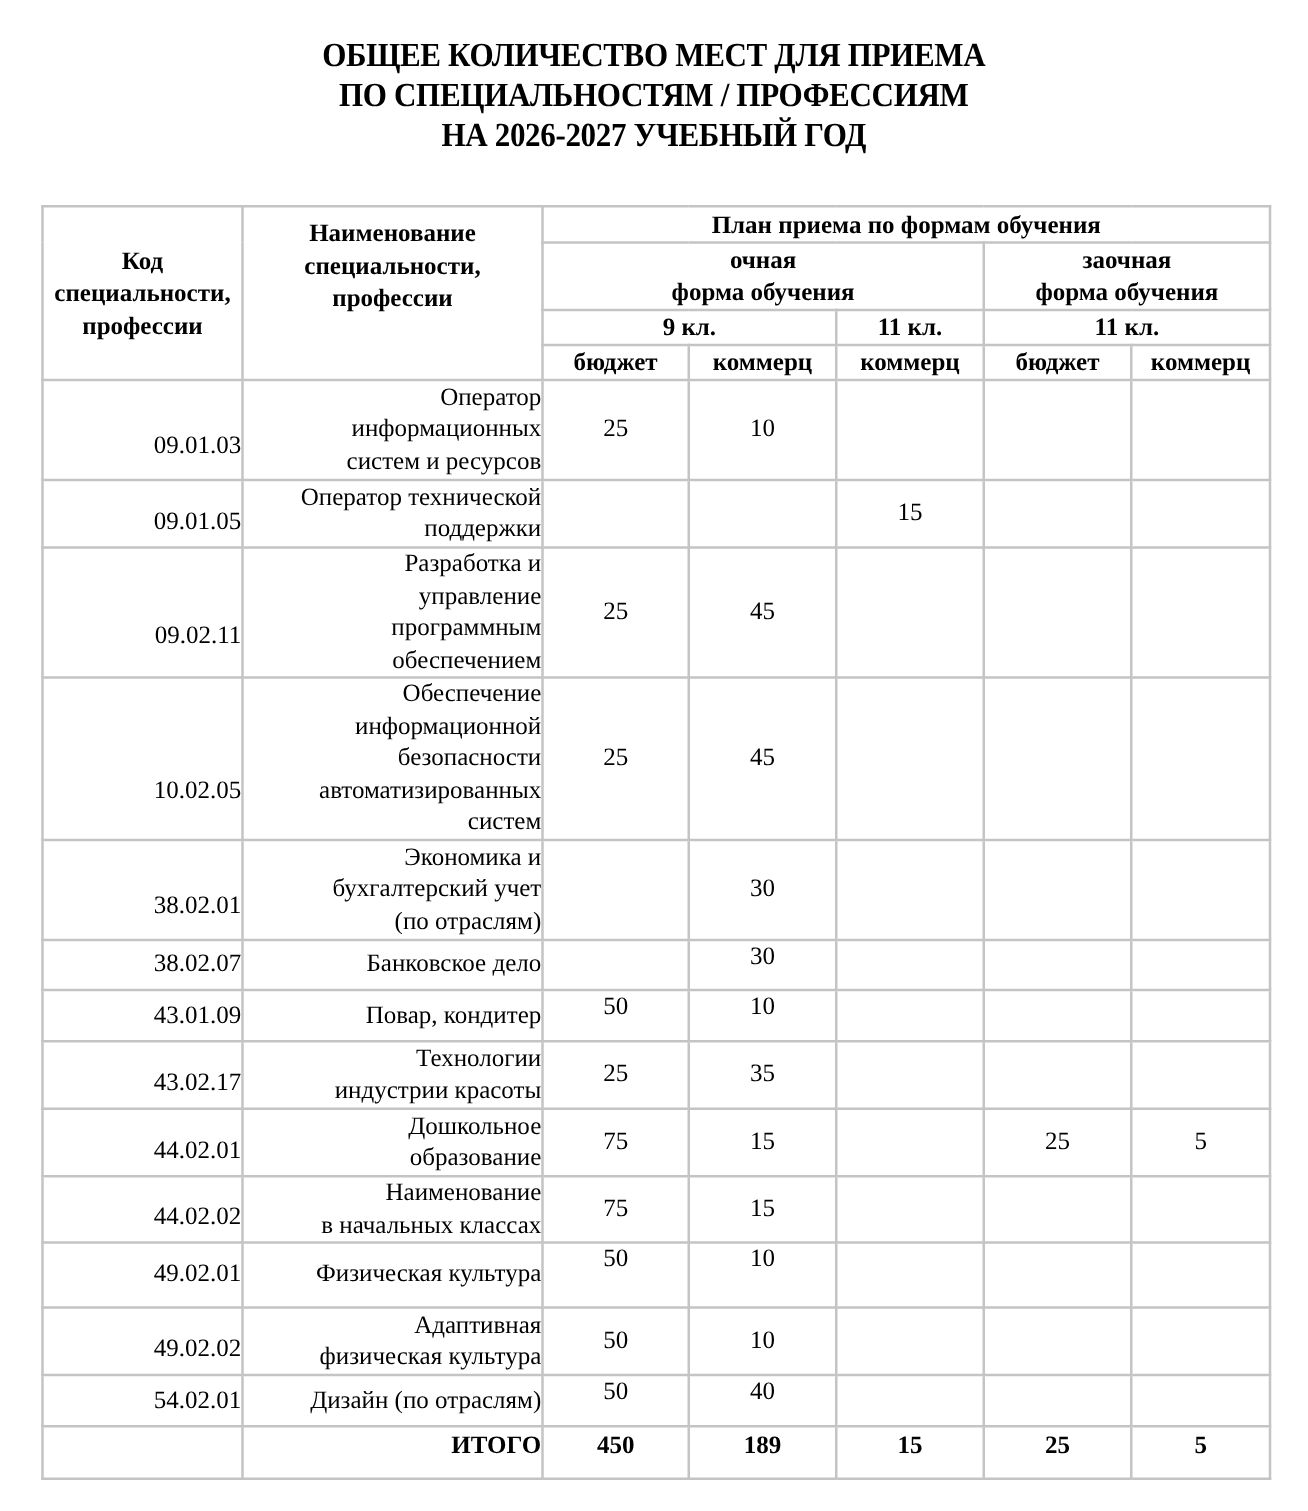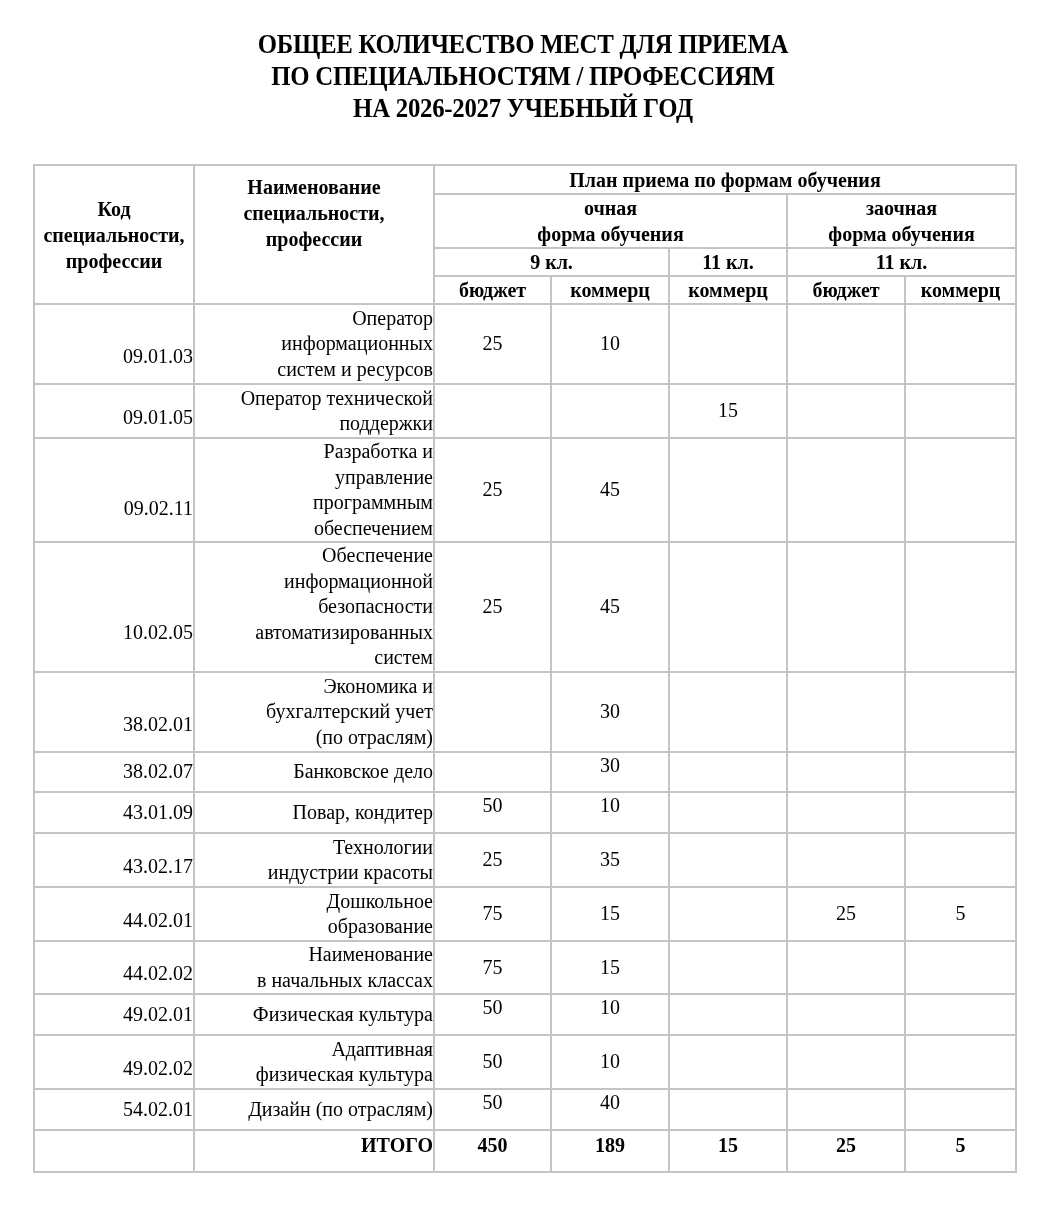--- a/index.html
+++ b/index.html
@@ -222,21 +222,21 @@
         <td class="name">
           <div>Наименование</div>
           <div>в начальных классах</div>
         </td>
         <td class="num" style="vertical-align:top;padding-top:12.75px">75</td>
         <td class="num" style="vertical-align:top;padding-top:12.75px">15</td>
         <td class="num" style="vertical-align:top;padding-top:12.75px"></td>
         <td class="num" style="vertical-align:top;padding-top:12.75px"></td>
         <td class="num" style="vertical-align:top;padding-top:12.75px"></td>
       </tr>
-      <tr style="height: 41px; padding-left: 13px;">
+      <tr style="height: 52px; padding-left: 13px;">
         <td class="code">
           <span style="padding-top:0px">49.02.01</span>
         </td>
         <td class="name">
           <div>Физическая культура</div>
         </td>
         <td class="num" style="vertical-align:top;padding-top:0px">50</td>
         <td class="num" style="vertical-align:top;padding-top:0px">10</td>
         <td class="num" style="vertical-align:top;padding-top:0px"></td>
         <td class="num" style="vertical-align:top;padding-top:0px"></td>

